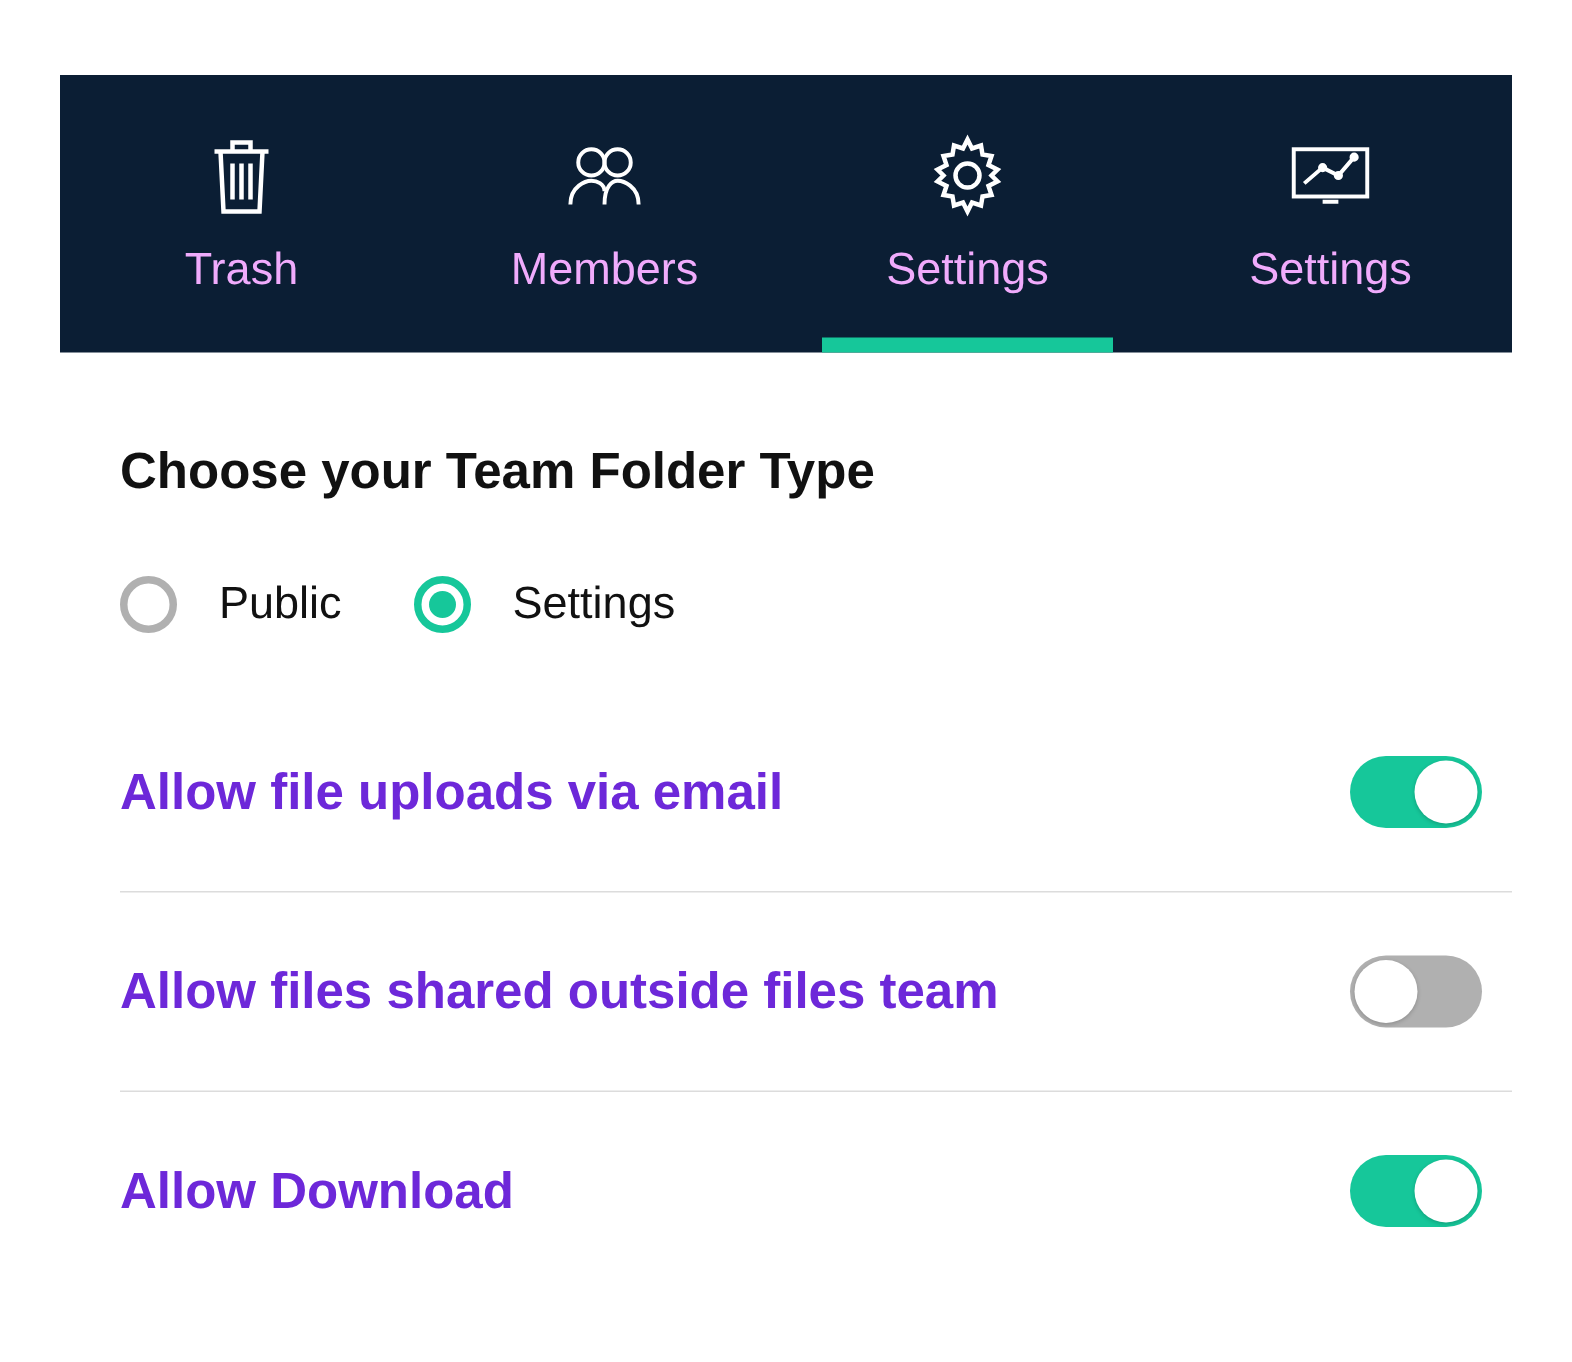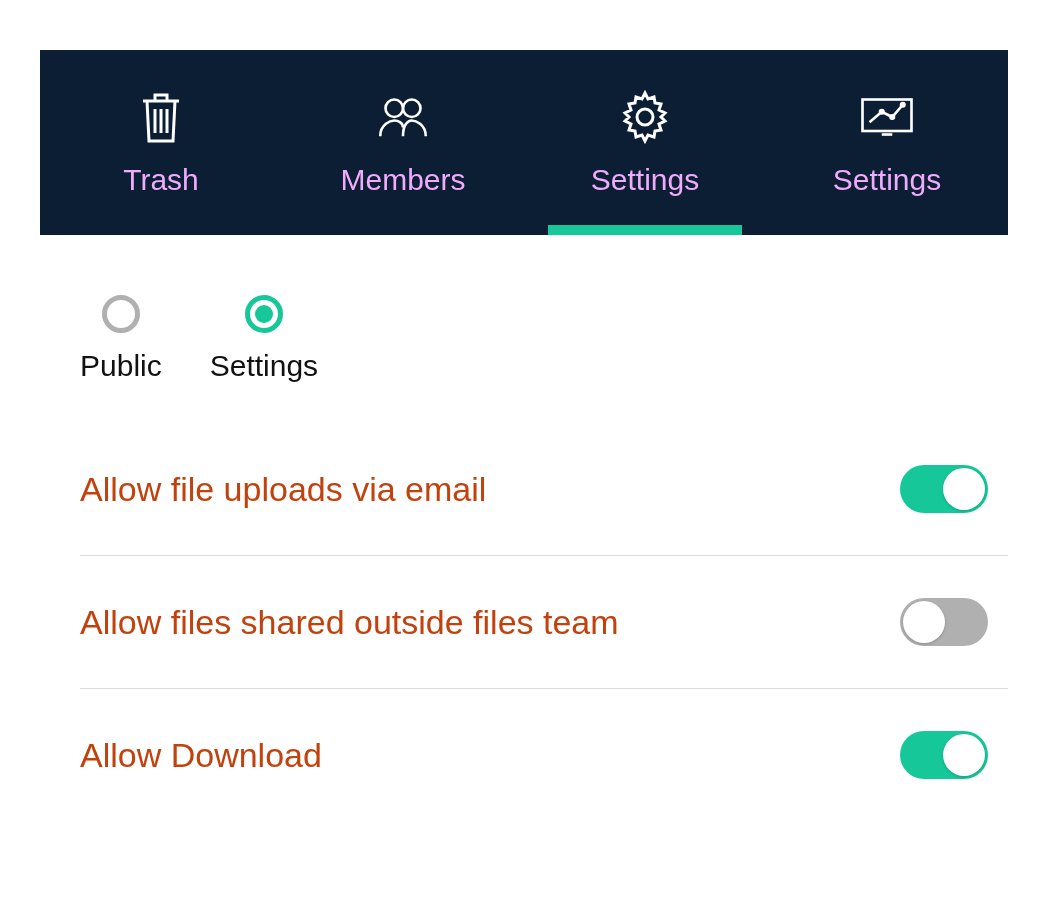--- a/index.html
+++ b/index.html
@@ -62,23 +62,22 @@
   }
   .radio-row {
     display: flex;
     align-items: center;
     gap: 48px;
     margin-bottom: 40px;
   }
   .radio-item {
     display: flex;
     align-items: center;
-    gap: 16px;
+    gap: 28px;
     cursor: pointer;
-    flex-direction: column;
   }
   .radio-circle {
     width: 38px;
     height: 38px;
     border-radius: 50%;
     border: 5px solid #b0b0b0;
     display: flex;
     align-items: center;
     justify-content: center;
   }
@@ -101,22 +100,22 @@
     justify-content: space-between;
     padding: 42px 0;
     border-bottom: 1px solid #dcdcdc;
   }
   .setting-row:last-child {
     border-bottom: none;
     gap: 19px;
   }
   .setting-label {
     font-size: 34px;
-    font-weight: 400;
-    color: #c2410c;
+    font-weight: 700;
+    color: #6d28d9;
   }
   .toggle {
     width: 88px;
     height: 48px;
     border-radius: 24px;
     position: relative;
     cursor: pointer;
     margin-right: 20px;
   }
   .toggle.on {
@@ -189,20 +188,21 @@
         <circle cx="38" cy="24" r="2" fill="#ffffff"></circle>
         <circle cx="50" cy="10" r="2" fill="#ffffff"></circle>
         <path d="M26 44 H38"></path>
       </svg>
     </div>
     <div class="tab-label">Settings</div>
   </div>
 </div>
 
 <div class="content">
+  <h2 class="section-title">Choose your Team Folder Type</h2>
 
   <div class="radio-row">
     <div class="radio-item">
       <div class="radio-circle"></div>
       <span class="radio-label">Public</span>
     </div>
     <div class="radio-item">
       <div class="radio-circle checked">
         <div class="radio-inner"></div>
       </div>

